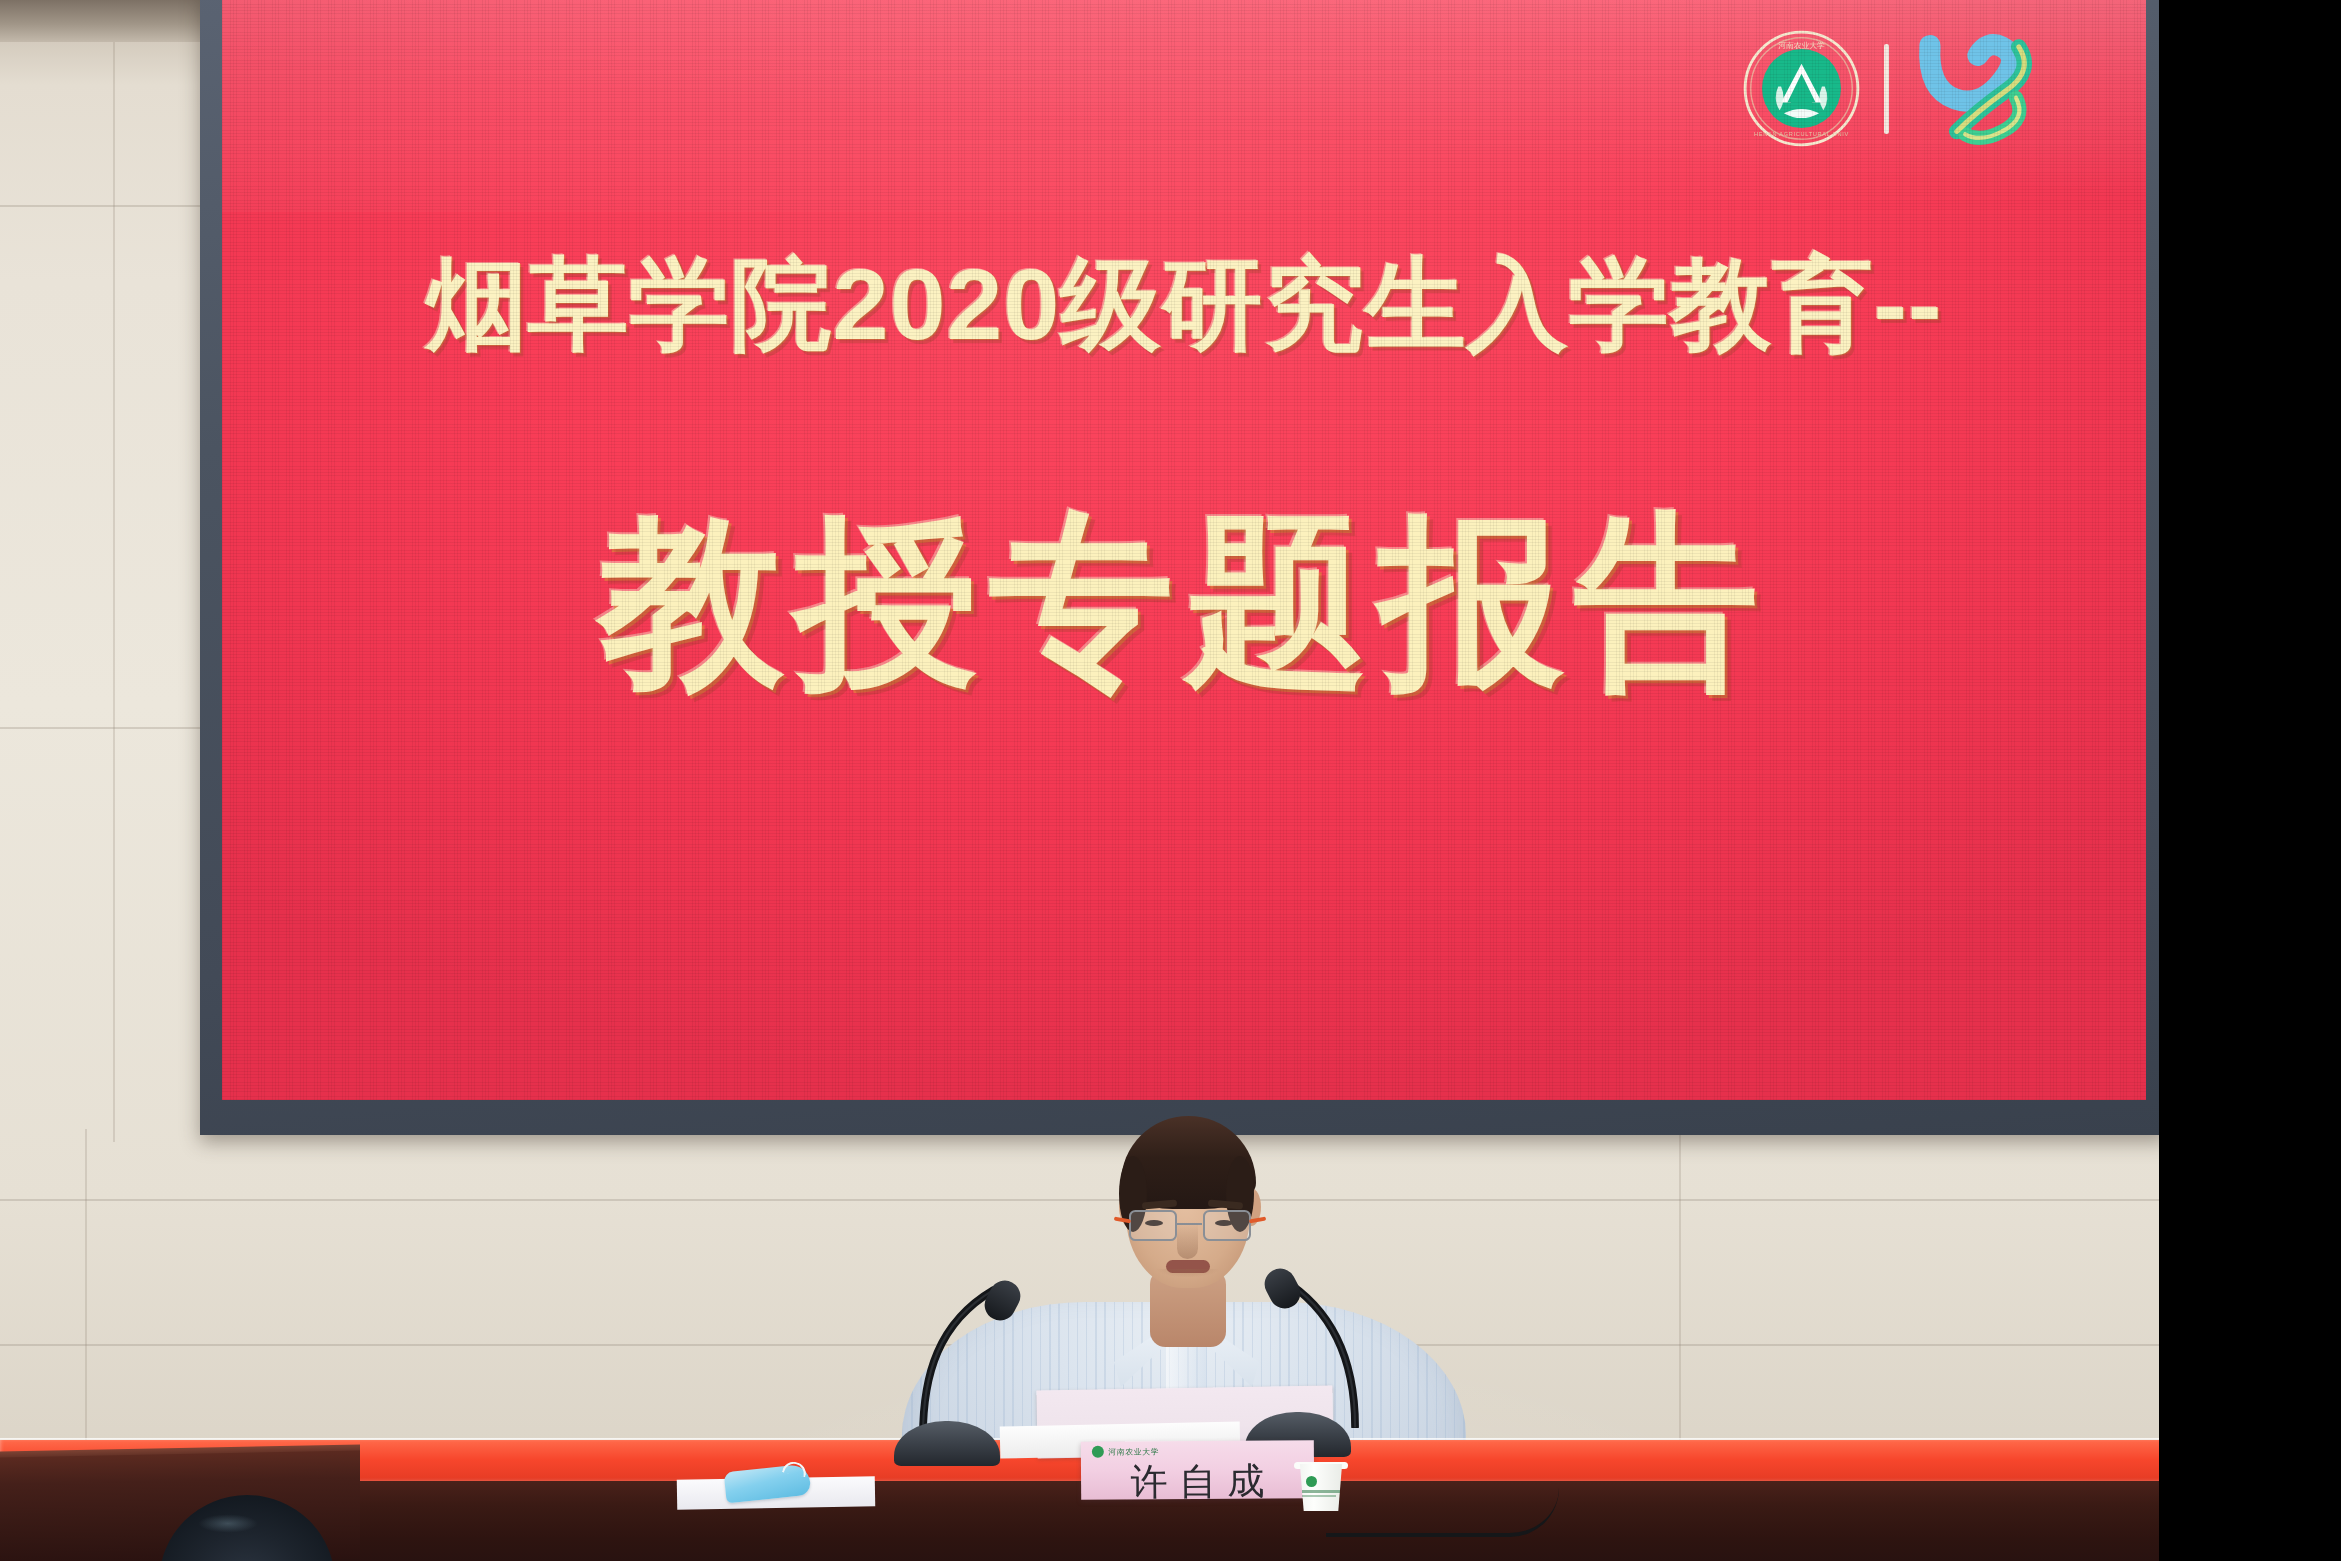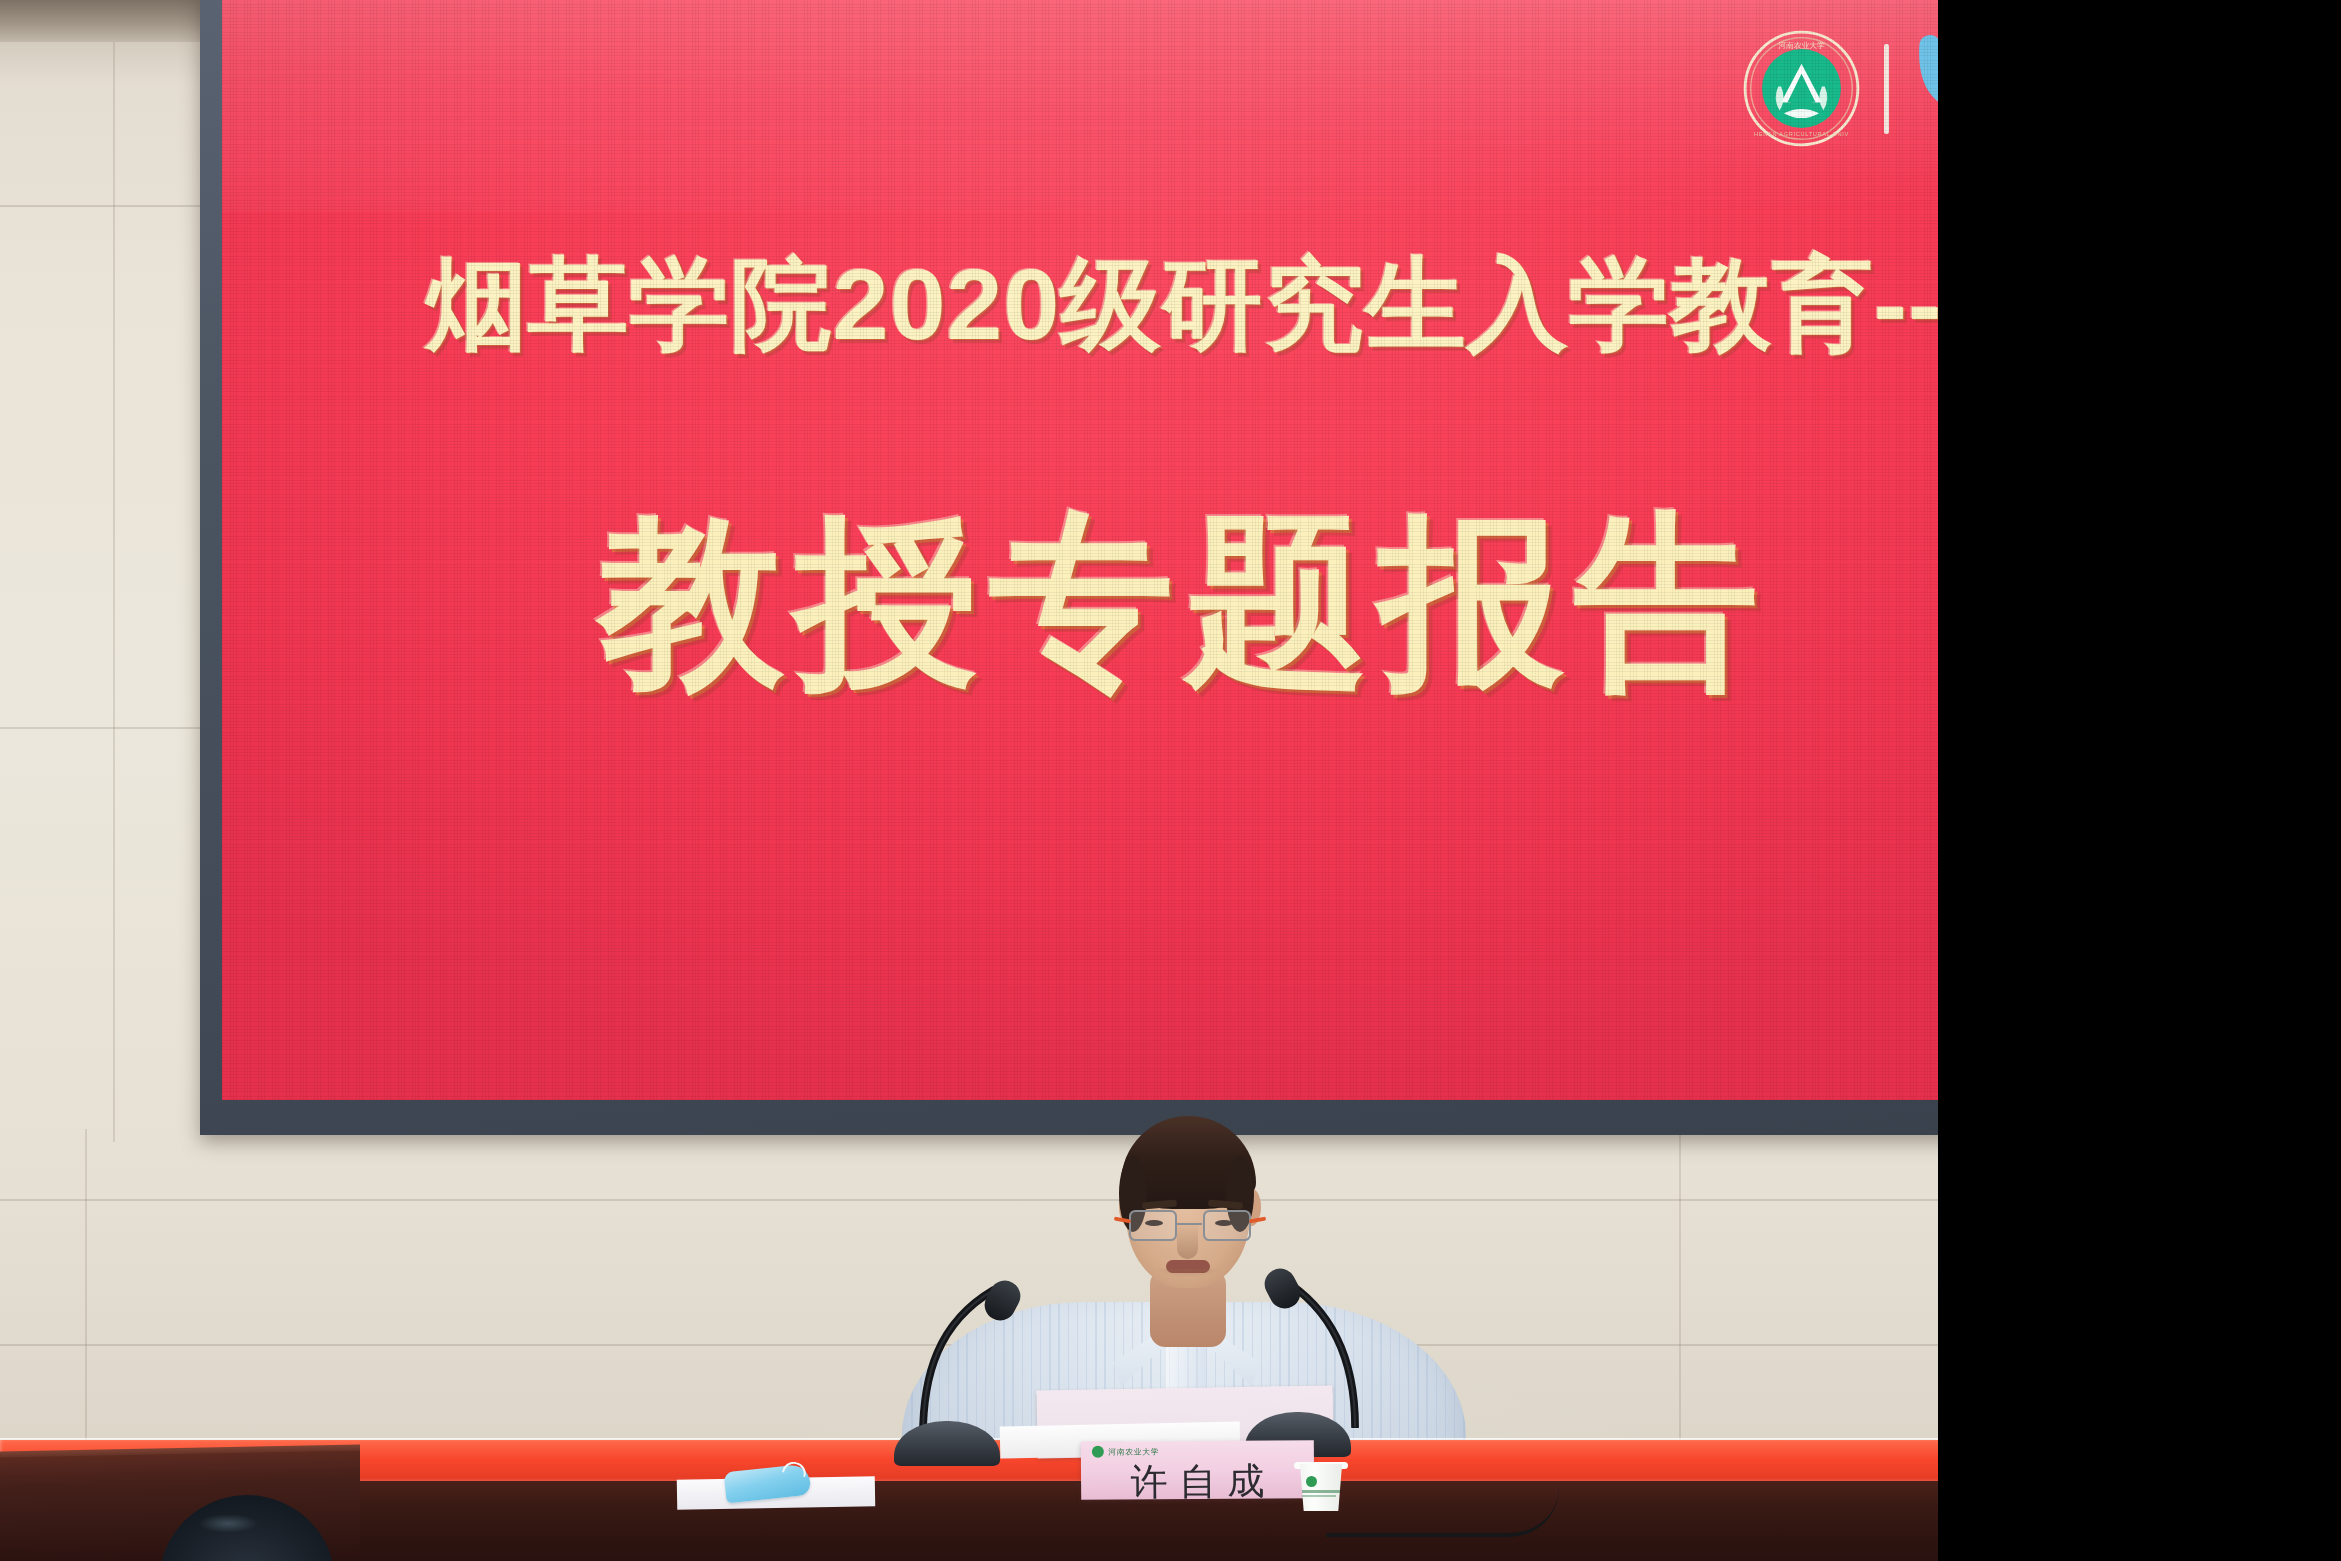--- a/index.html
+++ b/index.html
@@ -1,18 +1,18 @@
 <!DOCTYPE html>
 <html style="font-size:11.3px"><head>
 <meta charset="utf-8">
 <style>
   html,body{margin:0;padding:0;background:#000;}
   *{box-sizing:border-box;}
   .stage{
-    position:relative;width:1938px;height:1562px;overflow:hidden;
+    position:relative;width:2159px;height:1562px;overflow:hidden;
     font-family:"Liberation Sans","DejaVu Sans",sans-serif;
     background:#4d7c0f;
   }
 
   
   .wall{
     position:absolute;left:0;top:0;width:2342px;height:1562px;
     background:
       linear-gradient(180deg,#b8ad9f 0px,#cfc6b8 28px,#e4ddd1 85px,#e9e3d8 282px,#ece7dc 705px,#e6e0d4 1199px,#dcd5c8 1453px);
   }

